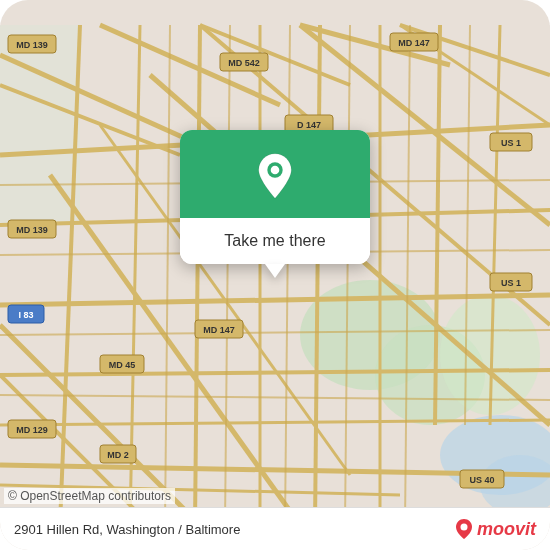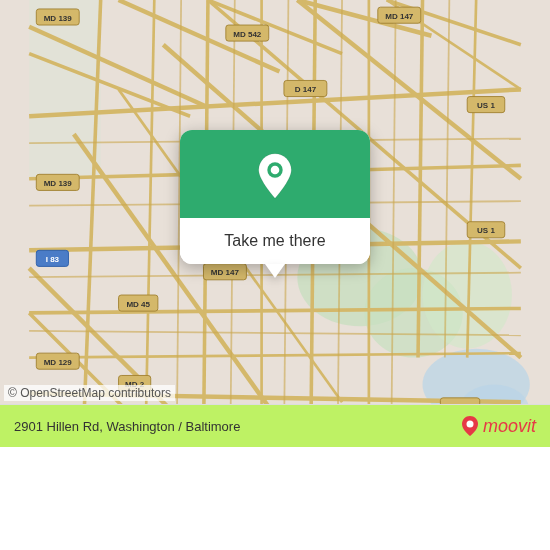--- a/index.html
+++ b/index.html
@@ -7,38 +7,39 @@
     body {
       width: 550px;
       height: 550px;
       overflow: hidden;
       font-family: Arial, sans-serif;
       position: relative;
     }
 
     #map-container {
       width: 550px;
-      height: 447px;
+      height: 550px;
       position: relative;
       background-color: #e8e0d8;
       overflow: hidden;
+      border-radius: 28px;
     }
 
     
     #map-svg {
       position: absolute;
       top: 0; left: 0;
       width: 100%; height: 100%;
     }
 
     
     #bottom-bar {
       position: absolute;
       bottom: 0; left: 0; right: 0;
-      background: #bef264;
+      background: #ffffff;
       padding: 10px 14px 10px 14px;
       display: flex;
       align-items: center;
       justify-content: space-between;
       border-top: 1px solid #ddd;
       z-index: 10;
     }
 
     #address-text {
       font-size: 13px;
@@ -52,21 +53,21 @@
       gap: 4px;
     }
 
     #moovit-pin {
       width: 18px;
       height: 22px;
     }
 
     #moovit-wordmark {
       font-size: 18px;
-      font-weight: normal;
+      font-weight: bold;
       color: #e63946;
       font-style: italic;
     }
 
     
     #attribution {
       position: absolute;
       bottom: 46px;
       left: 4px;
       font-size: 12px;

